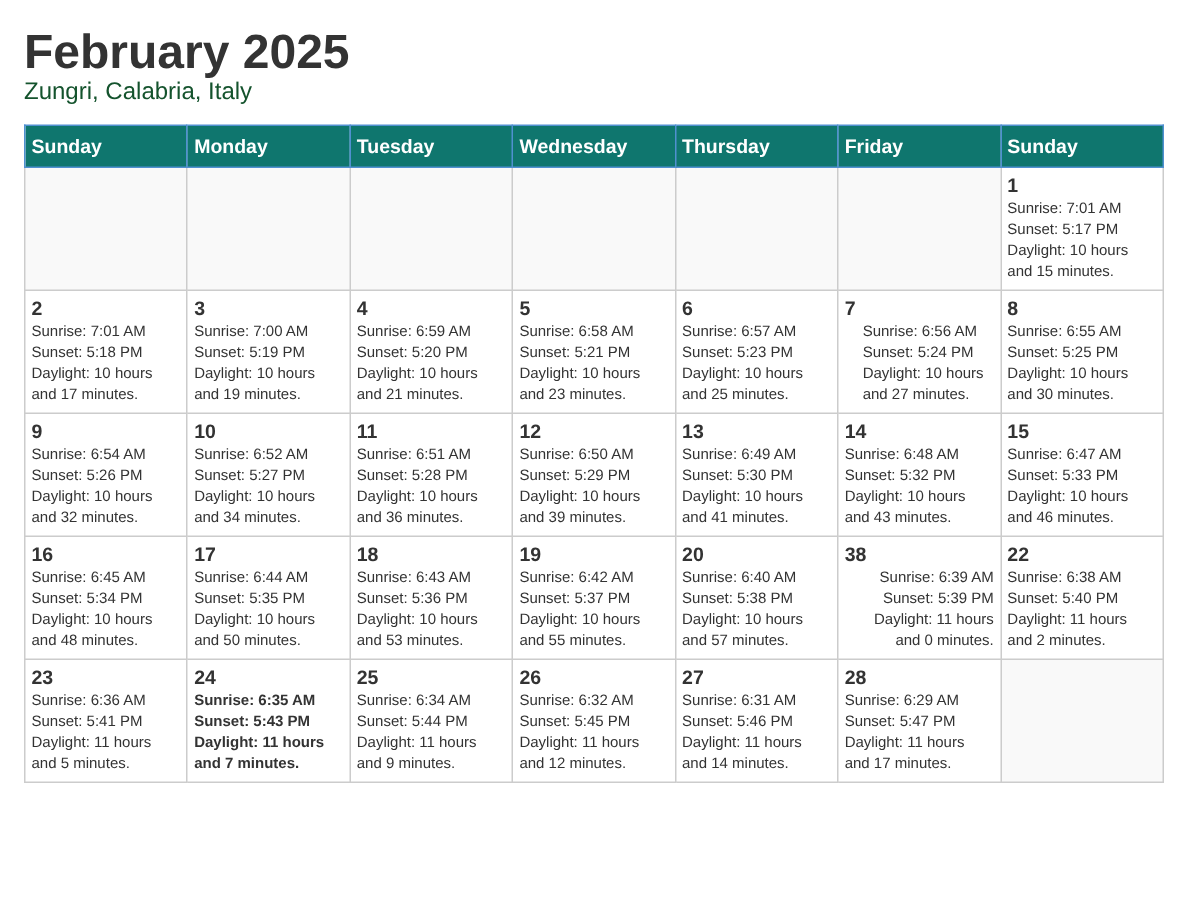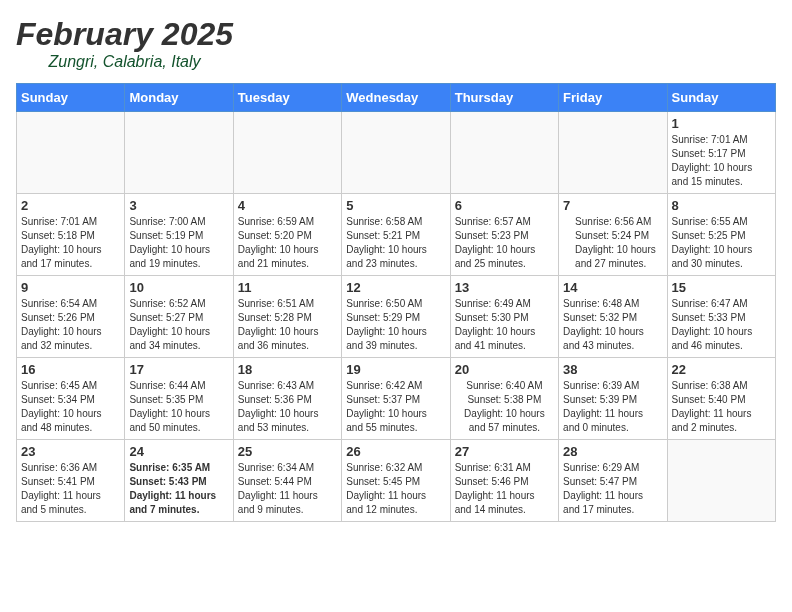--- a/index.html
+++ b/index.html
@@ -34,39 +34,38 @@
       font-size: 18px;
       font-weight: bold;
       color: #1e6ec8;
     }
     .logo-icon {
       width: 32px;
       height: 32px;
       margin-right: 4px;
     }
     .title-block {
-      text-align: center;
-      font-style: italic;
+      text-align: left;
     }
     .month-year {
       font-size: 32px;
       font-weight: bold;
       color: #333;
     }
     .location {
       font-size: 16px;
       color: #14532d;
     }
     .calendar {
       width: 100%;
       border-collapse: collapse;
       border: 1px solid #ccc;
     }
     .calendar th {
-      background: #3b82f6;
+      background: #0f766e;
       color: #fff;
       font-size: 13px;
       font-weight: bold;
       padding: 6px 4px;
       text-align: left;
       border: 1px solid #5090d0;
     }
     .calendar td {
       border: 1px solid #ccc;
       vertical-align: top;
@@ -257,28 +256,28 @@
         </td>
         <td>
           <span class="day-number">19</span>
           <div class="day-info" style="white-space: pre-line;">Sunrise: 6:42 AM
 Sunset: 5:37 PM
 Daylight: 10 hours
 and 55 minutes.</div>
         </td>
         <td>
           <span class="day-number">20</span>
-          <div class="day-info" style="white-space: pre-line; text-align: center;">Sunrise: 6:40 AM
+          <div class="day-info" style="white-space: pre-line;">Sunrise: 6:40 AM
 Sunset: 5:38 PM
 Daylight: 10 hours
 and 57 minutes.</div>
         </td>
         <td>
           <span class="day-number">38</span>
-          <div class="day-info" style="white-space: pre-line;">Sunrise: 6:39 AM
+          <div class="day-info" style="white-space: pre-line; text-align: right;">Sunrise: 6:39 AM
 Sunset: 5:39 PM
 Daylight: 11 hours
 and 0 minutes.</div>
         </td>
         <td>
           <span class="day-number">22</span>
           <div class="day-info" style="white-space: pre-line;">Sunrise: 6:38 AM
 Sunset: 5:40 PM
 Daylight: 11 hours
 and 2 minutes.</div>

